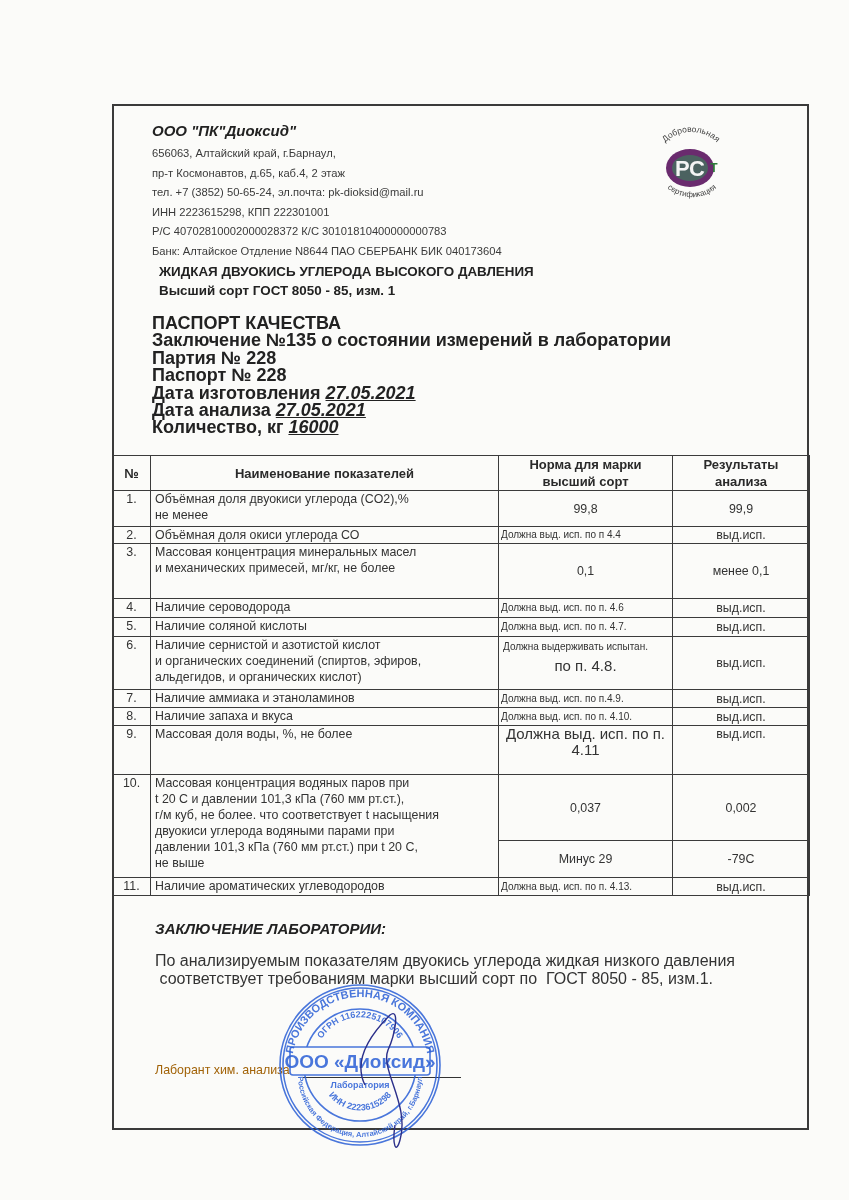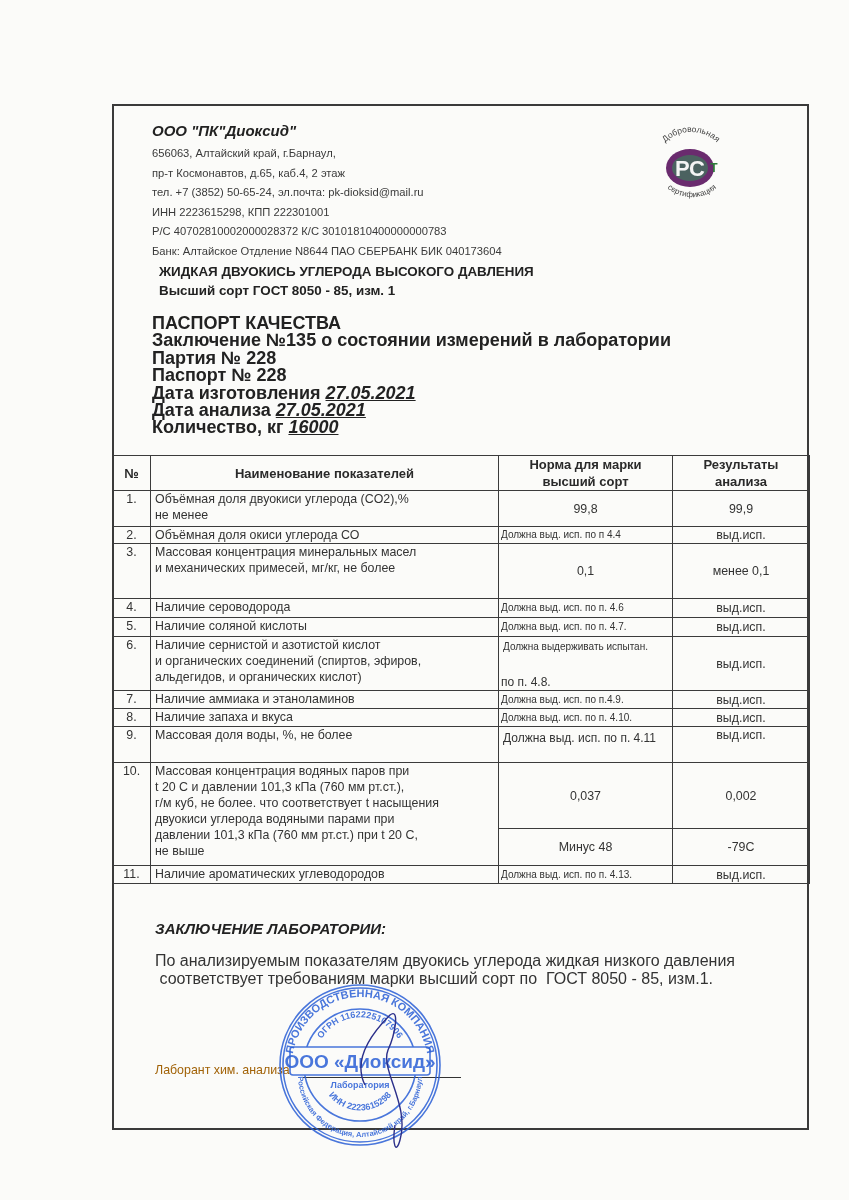--- a/index.html
+++ b/index.html
@@ -55,21 +55,21 @@
     line-height: 16px;
   }
   table.spec th {
     font-weight: bold; font-size: 13px; text-align: center; vertical-align: middle;
     line-height: 17px; color: #2a2a2a;
   }
   .c-no { text-align: center; }
   .c-norm { text-align: center; vertical-align: middle !important; }
   .c-res { text-align: center; vertical-align: middle !important; font-size: 12.4px; }
   .small { font-size: 10px; text-align: left !important; padding-left: 2px !important; }
-  .small-c { font-size: 12px; text-align: left; margin-top: 16px; }
+  .small-c { font-size: 15px; text-align: center; }
 
   .conclusion {
     position: absolute; left: 155px; top: 920px;
     font-weight: bold; font-style: italic; font-size: 15px; color: #222;
   }
   .concl-text {
     position: absolute; left: 155px; top: 952px;
     font-size: 16px; line-height: 18px; color: #333;
   }
   .sign {
@@ -246,21 +246,21 @@
       <div>t 20 С и давлении 101,3 кПа (760 мм рт.ст.),</div>
       <div>г/м куб, не более. что соответствует t насыщения</div>
       <div>двуокиси углерода водяными парами при</div>
       <div>давлении 101,3 кПа (760 мм рт.ст.) при t 20 С,</div>
       <div>не выше</div>
     </td>
     <td class="c-norm">0,037</td>
     <td class="c-res">0,002</td>
   </tr>
   <tr style="height:37px">
-    <td class="c-norm">Минус 48</td>
+    <td class="c-norm">Минус 29</td>
     <td class="c-res">-79С</td>
   </tr>
 
   <tr style="height:18px">
     <td class="c-no">11.</td>
     <td>
           <div>Наличие ароматических углеводородов</div>
         </td>
     <td class="c-norm small">Должна выд. исп. по п. 4.13.</td>
     <td class="c-res">выд.исп.</td>

